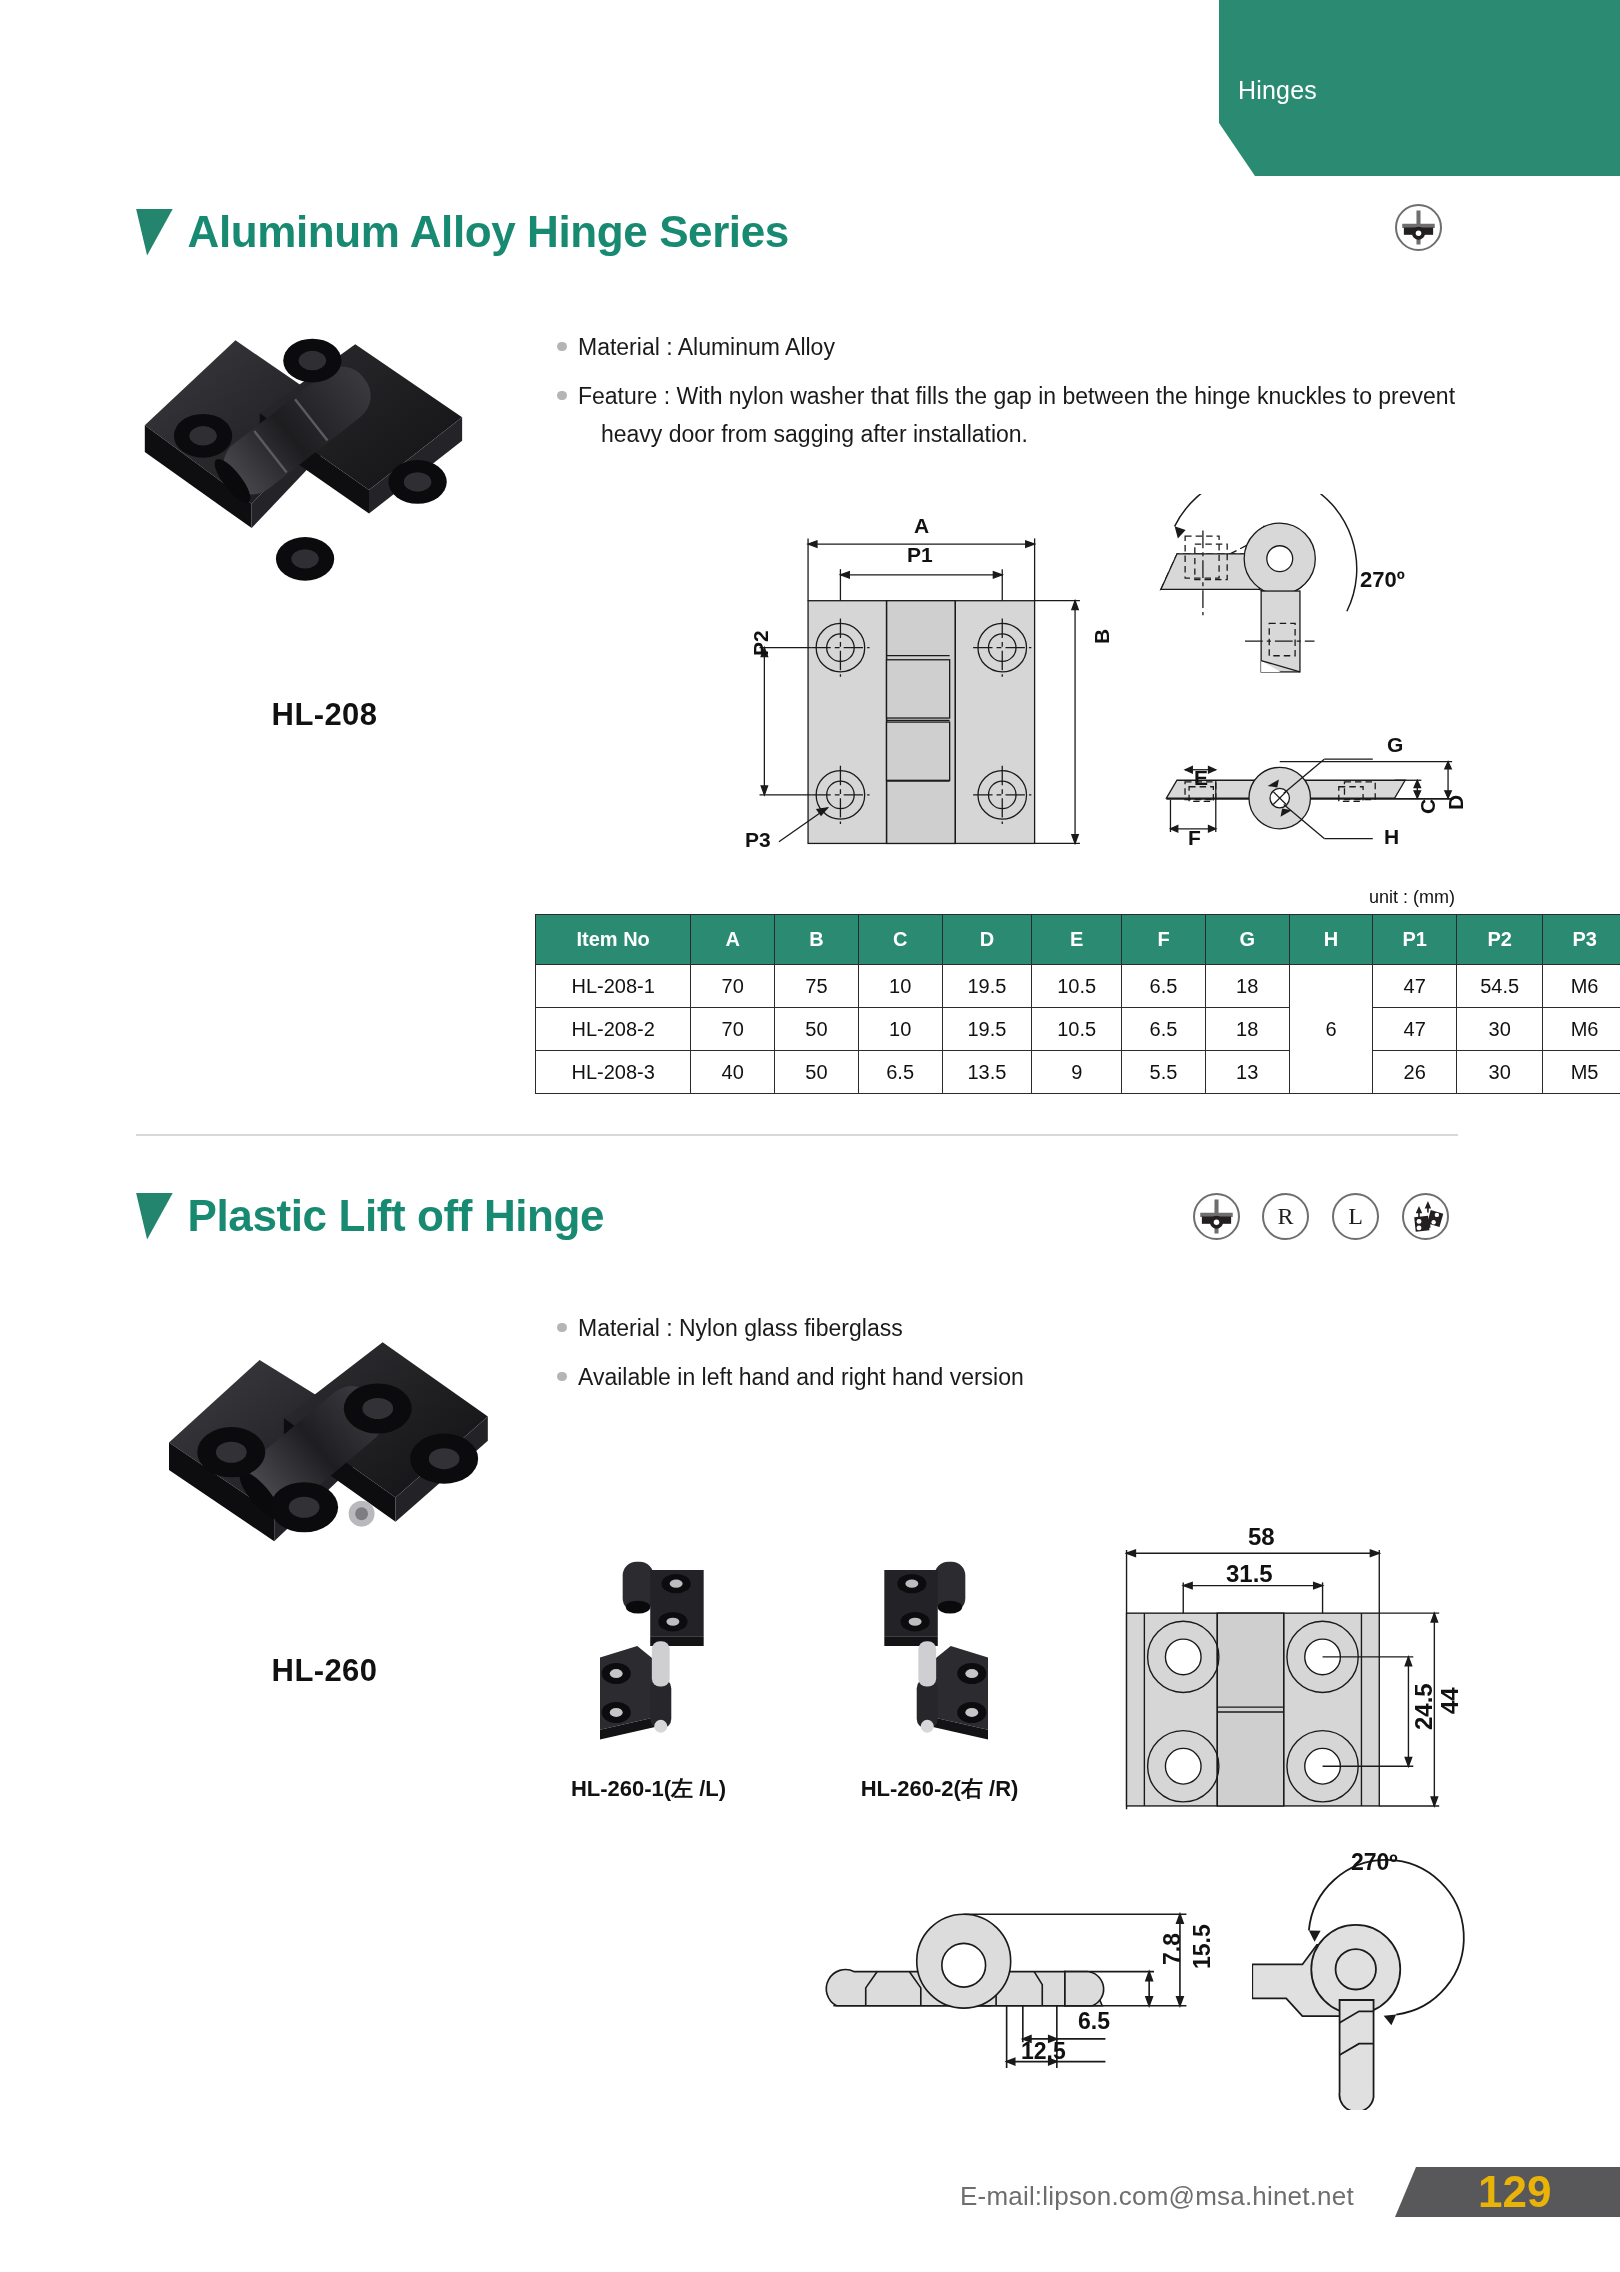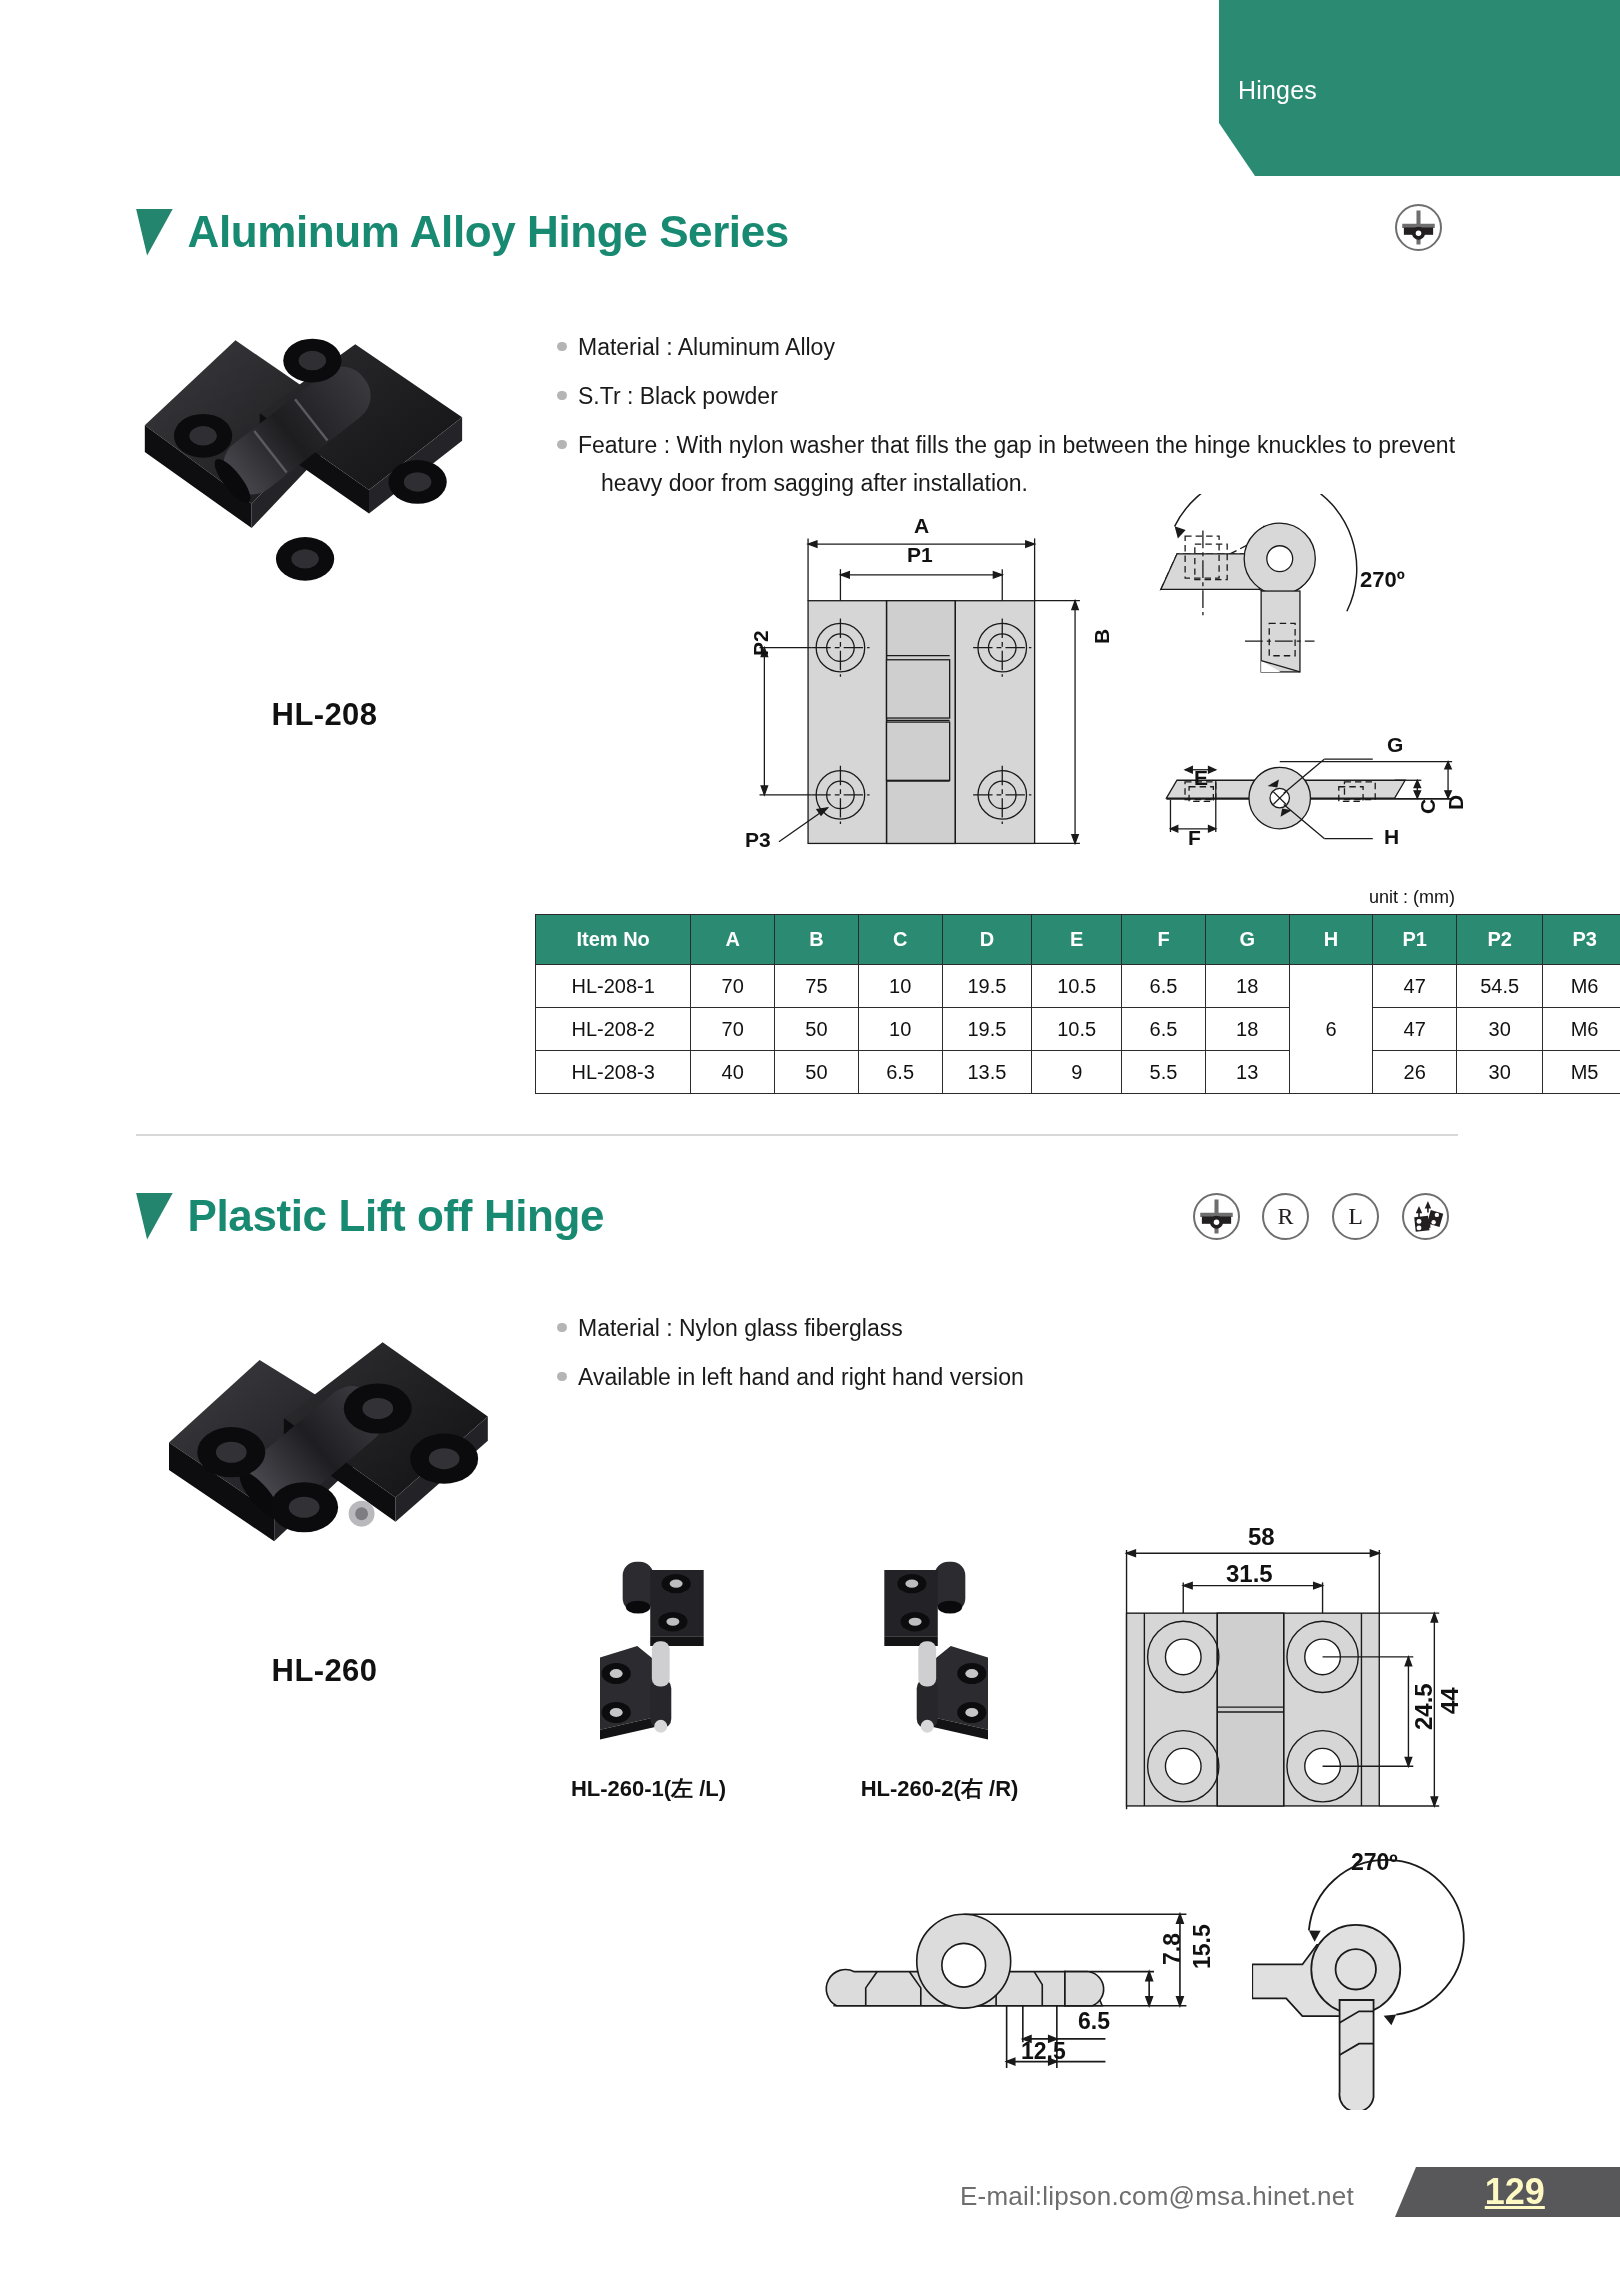--- a/index.html
+++ b/index.html
@@ -80,26 +80,25 @@
   
   .divider{
     position:absolute; height:1.6px; background:#d8d8d8;
   }
 
   
   .footer-mail{
     position:absolute; font-size:26px; color:#6e6e6e; letter-spacing:0.2px;
   }
   .footer-page{
-    position:absolute; background:#58585a; color:#fef9c3;
-    font-size:36px; font-weight:bold; display:flex;
+    position:absolute; background:#58585a; color:#eab308;
+    font-size:44px; font-weight:bold; display:flex;
     align-items:center; justify-content:center;
     clip-path: polygon(21px 0, 100% 0, 100% 100%, 0 100%);
     padding-left:14.6px;
-    text-decoration:underline;
   }
 
   
   .draw{ position:absolute; }
   .dim-txt{
     position:absolute; font-size:19.4px; font-weight:bold; color:#111;
     font-family:"Liberation Sans", sans-serif;
   }
   .dim-txt.vert{ transform:rotate(-90deg); transform-origin:left top; }
 
@@ -124,24 +123,20 @@
     <rect x="6" y="24" width="36" height="9" fill="#231f20"></rect>
     <circle cx="24" cy="31" r="8" fill="#231f20"></circle>
     <circle cx="24" cy="31" r="3.4" fill="#ffffff"></circle>
   </svg>
 </div>
 
 <div class="bullets" style="left:557px; top:332px; width:932px;">
   <div class="bullet-row">
     <div class="dot"></div>
     <div class="bullet-txt">Material : Aluminum Alloy</div>
-  </div>
-  <div class="bullet-row">
-    <div class="dot"></div>
-    <div class="bullet-txt">S.Tr : Black powder</div>
   </div>
   <div class="bullet-row">
     <div class="dot"></div>
     <div>
       <div class="bullet-txt">Feature  :  With nylon washer that fills the gap in between the hinge knuckles to prevent</div>
       <div class="bullet-txt" style="padding-left:23px; margin-top:6.5px;">heavy door from sagging after installation.</div>
     </div>
   </div>
 </div>
 

